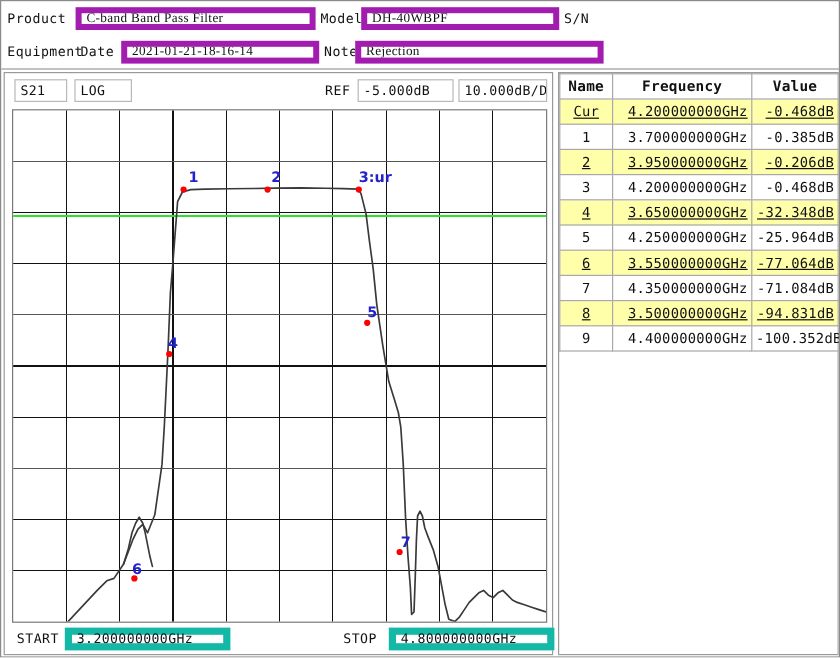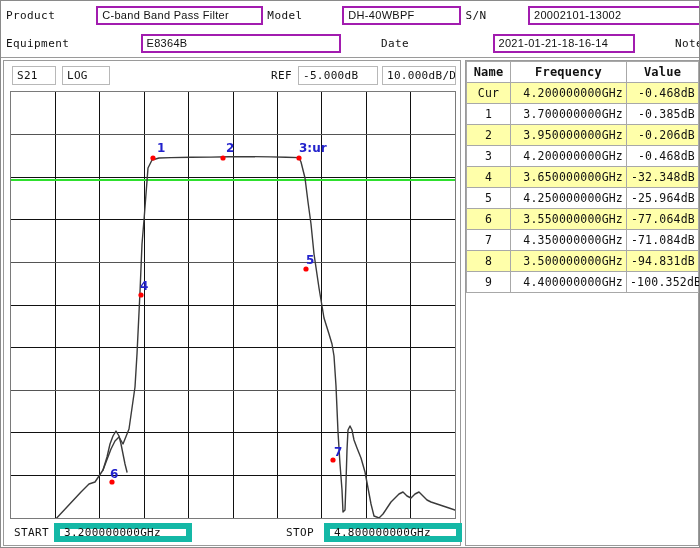--- a/index.html
+++ b/index.html
@@ -32,56 +32,54 @@
     box-sizing: border-box;
   }
   .info-row {
     position: absolute;
     left: 0;
     width: 700px;
     height: 28px;
     display: flex;
     align-items: center;
     box-sizing: border-box;
-    justify-content: space-between;
   }
   .info-row.r1 { top: 0; }
   .info-row.r2 { top: 28px; }
   .info-label {
     font-family: "DejaVu Sans Mono", "Liberation Mono", monospace;
     font-size: 11px;
     letter-spacing: 0.4px;
     white-space: nowrap;
     text-align: left;
     padding-left: 5px;
     box-sizing: border-box;
     color: #111;
   }
   .info-field {
     height: 19px;
-    border: 2px solid #a21caf;
+    border: 5px solid #a21caf;
     background: #ffffff;
     box-sizing: border-box;
     display: flex;
     align-items: center;
     padding-left: 4px;
-    font-family: Liberation Sans, sans-serif;
+    font-family: Liberation Serif, serif;
     font-size: 11px;
     letter-spacing: 0.3px;
     color: #111;
     overflow: hidden;
     white-space: nowrap;
-    margin-left: 41px;
   }
   .lbl-product   { width: 62px; }
   .lbl-equipment { width: 62px; }
   .fld-wide      { width: 200px; }
   .lbl-model     { width: 38px; padding-left: 4px; }
   .lbl-date      { width: 38px; padding-left: 4px; }
-  .fld-mid       { width: 142px; }
+  .fld-mid       { width: 165px; }
   .lbl-sn        { width: 30px; padding-left: 4px; }
   .lbl-note      { width: 30px; padding-left: 4px; }
   .fld-right     { width: 207px; }
 
   
   .graph-panel {
     position: absolute;
     left: 2px; top: 59px;
     width: 458px;
     height: 486px;
@@ -205,45 +203,44 @@
     text-align: center;
     background: #ffffff;
     font-size: 12px;
   }
   th.col-name { width: 44px; }
   th.col-freq { width: 116px; }
   th.col-val  { width: 72px; border: 2px solid #111; margin-top: 30px; }
   td.c-name { text-align: center; }
   td.c-freq { text-align: right; padding-right: 4px; }
   td.c-val  { text-align: right; padding-right: 3px; }
-  tr.hl td { background: #ffffaa; }
+  tr.hl td { background: #ffffaa; text-decoration: underline; }
   tr.nohl td { background: #ffffff; }
 </style>
 </head>
 <body>
 
 <div id="app">
 
   <div class="info-block">
 
     <div class="info-row r1">
       <div class="info-label lbl-product">Product</div>
       <div class="info-field fld-wide">C-band Band Pass Filter</div>
       <div class="info-label lbl-model">Model</div>
       <div class="info-field fld-mid">DH-40WBPF</div>
       <div class="info-label lbl-sn">S/N</div>
-      <div class="info-field fld-right">20002101-13002</div>
     </div>
 
     <div class="info-row r2">
       <div class="info-label lbl-equipment">Equipment</div>
-      <div class="info-field fld-wide">E8364B</div>
       <div class="info-label lbl-date">Date</div>
       <div class="info-field fld-mid">2021-01-21-18-16-14</div>
       <div class="info-label lbl-note">Note</div>
+      <div class="info-field fld-right">Rejection</div>
     </div>
 
   </div>
 
   <div class="graph-panel">
 
     <div class="gp-toolbar">
       <div class="tb-box tb-s21">S21</div>
       <div class="tb-box tb-log">LOG</div>
       <div class="tb-ref-label">REF</div>

